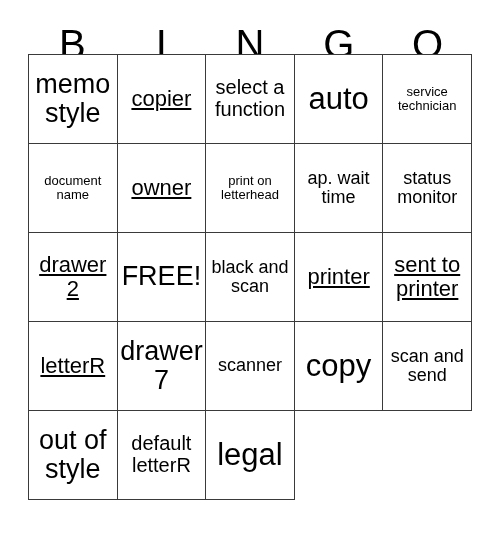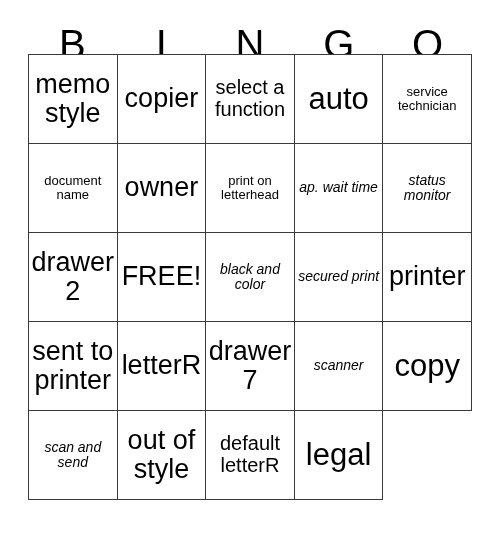--- a/index.html
+++ b/index.html
@@ -73,22 +73,22 @@
     display: block;
     width: 100%;
     line-height: 1.08;
     word-wrap: break-word;
     color: #000000;
   }
 
   
   .sz-xl  { font-size: 31px; }
   .sz-lg  { font-size: 27px; }
-  .sz-md  { font-size: 27px; }
-  .sz-sm  { font-size: 14px; font-style: italic; }
+  .sz-md  { font-size: 22px; text-decoration: underline; }
+  .sz-sm  { font-size: 18px; }
   .sz-xs  { font-size: 20px; }
   .sz-xxs { font-size: 13px; }
 </style>
 </head>
 <body>
 
 <div id="bingo-card">
 
   <div id="header-row">
     <div class="header-letter">B</div>
@@ -129,24 +129,21 @@
       <div class="cell">
         <span class="cell-text sz-sm">status monitor</span>
       </div>
       <div class="cell">
         <span class="cell-text sz-md">drawer 2</span>
       </div>
       <div class="cell">
         <span class="cell-text sz-lg">FREE!</span>
       </div>
       <div class="cell">
-        <span class="cell-text sz-sm">black and color</span>
-      </div>
-      <div class="cell">
-        <span class="cell-text sz-sm">secured print</span>
+        <span class="cell-text sz-sm">black and scan</span>
       </div>
       <div class="cell">
         <span class="cell-text sz-md">printer</span>
       </div>
       <div class="cell">
         <span class="cell-text sz-md">sent to printer</span>
       </div>
       <div class="cell">
         <span class="cell-text sz-md">letterR</span>
       </div>

